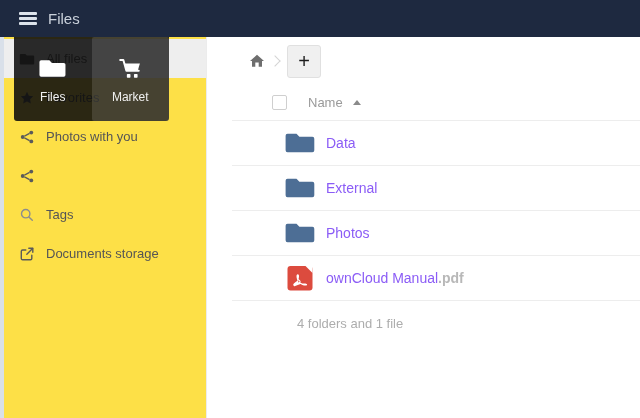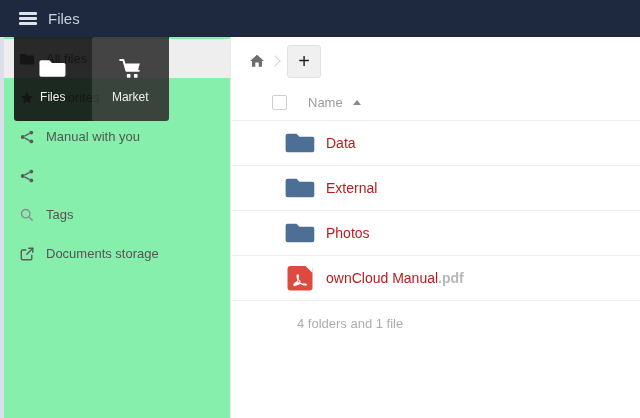--- a/index.html
+++ b/index.html
@@ -19,22 +19,22 @@
   .app-title { color:#c9d0da; font-size:15px; margin-left:11px; font-weight:400; }
 
   
   #edge-strip {
     position:absolute; left:0; top:37px; bottom:0; width:4px;
     background:#d9e0e9; z-index:6;
   }
 
   
   #sidebar {
-    position:absolute; left:4px; top:37px; bottom:0; width:227px;
-    background:#86efac; border-right:1px solid #ececec; padding-top:2px; z-index:5;
+    position:absolute; left:4px; top:37px; bottom:0; width:203px;
+    background:#fde047; border-right:1px solid #ececec; padding-top:2px; z-index:5;
   }
   .side-item {
     height:39px; display:flex; align-items:center;
     padding-left:15px; cursor:pointer;
   }
   .side-item.active { background:#eeeeee; }
   .side-item svg { flex:0 0 16px; margin-right:11px; }
   .side-label { font-size:13px; color:#555; }
 
   
@@ -79,21 +79,21 @@
   .caret-up {
     width:0; height:0; border-left:4px solid transparent;
     border-right:4px solid transparent; border-bottom:5px solid #8a8a8a;
   }
 
   .file-row {
     height:45px; display:flex; align-items:center; padding-left:52px;
     border-top:1px solid #ededed; cursor:pointer;
   }
   .file-icon { width:32px; height:32px; margin-right:10px; flex:0 0 32px; }
-  .file-name { font-size:14px; color:#b91c1c; }
+  .file-name { font-size:14px; color:#8b5cf6; }
   .file-ext { font-size:14px; color:#b8b8b8;font-weight:bold; }
 
   #summary-row {
     border-top:1px solid #ededed; height:46px; display:flex; align-items:center;
     padding-left:65px; color:#adadad; font-size:13px;
   }
 </style>
 </head>
 <body>
 
@@ -129,21 +129,21 @@
       <g fill="#5a5a5a">
         <circle cx="12.3" cy="3.6" r="1.9"></circle>
           <circle cx="3.7" cy="8" r="1.9"></circle>
           <circle cx="12.3" cy="12.4" r="1.9"></circle>
       </g>
       <g stroke="#5a5a5a" stroke-width="1.3">
         <line x1="5.4" y1="7.1" x2="10.6" y2="4.4"></line>
           <line x1="5.4" y1="8.9" x2="10.6" y2="11.6"></line>
       </g>
     </svg>
-    <span class="side-label">Manual with you</span>
+    <span class="side-label">Photos with you</span>
   </div>
 
   <div class="side-item">
     <svg viewBox="0 0 16 16" width="16" height="16">
       <g fill="#5a5a5a">
         <circle cx="12.3" cy="3.6" r="1.9"></circle>
           <circle cx="3.7" cy="8" r="1.9"></circle>
           <circle cx="12.3" cy="12.4" r="1.9"></circle>
       </g>
       <g stroke="#5a5a5a" stroke-width="1.3">

